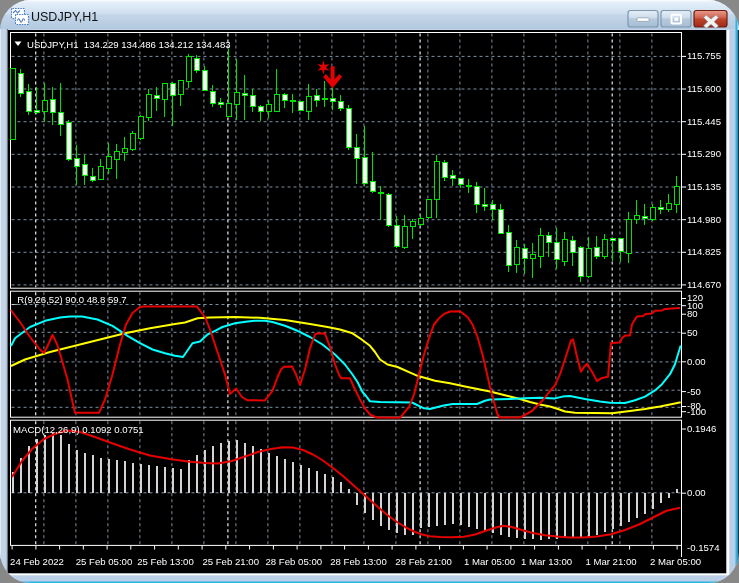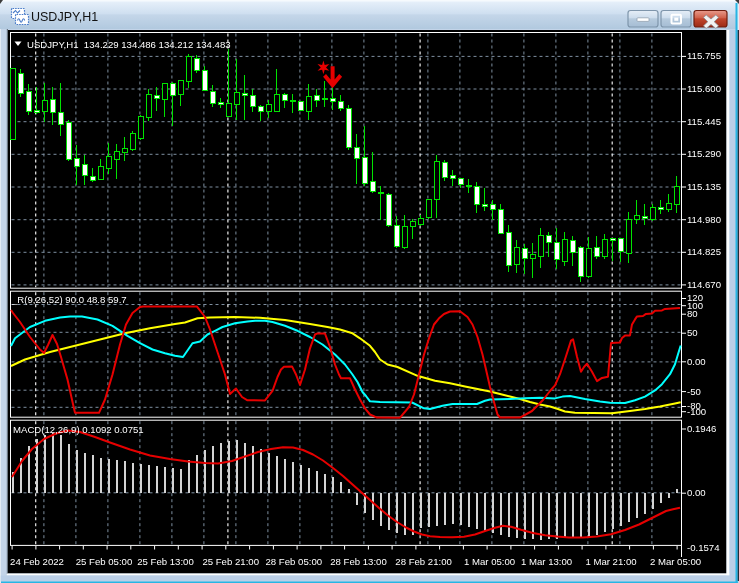--- a/index.html
+++ b/index.html
@@ -1,15 +1,15 @@
 <!DOCTYPE html>
 <html><head><meta charset="utf-8"><style>
 html,body{margin:0;padding:0;background:#888;}
 #win{position:relative;width:739px;height:583px;overflow:hidden;
-font-family:"Liberation Sans",sans-serif;}
+font-family:"Liberation Sans",sans-serif;border-radius:31px;}
 svg{display:block}
 </style></head><body>
 <div id="win">
 <svg width="739" height="583" viewBox="0 0 739 583" font-family="Liberation Sans, sans-serif">
 <rect width="739" height="583" fill="#9eb6cc"></rect>
 <defs>
 <linearGradient id="tb" x1="0" y1="0" x2="0" y2="1">
           <stop offset="0" stop-color="#e9f2fb"></stop>
           <stop offset="0.45" stop-color="#cfdff0"></stop>
           <stop offset="0.5" stop-color="#c4d6e9"></stop>

